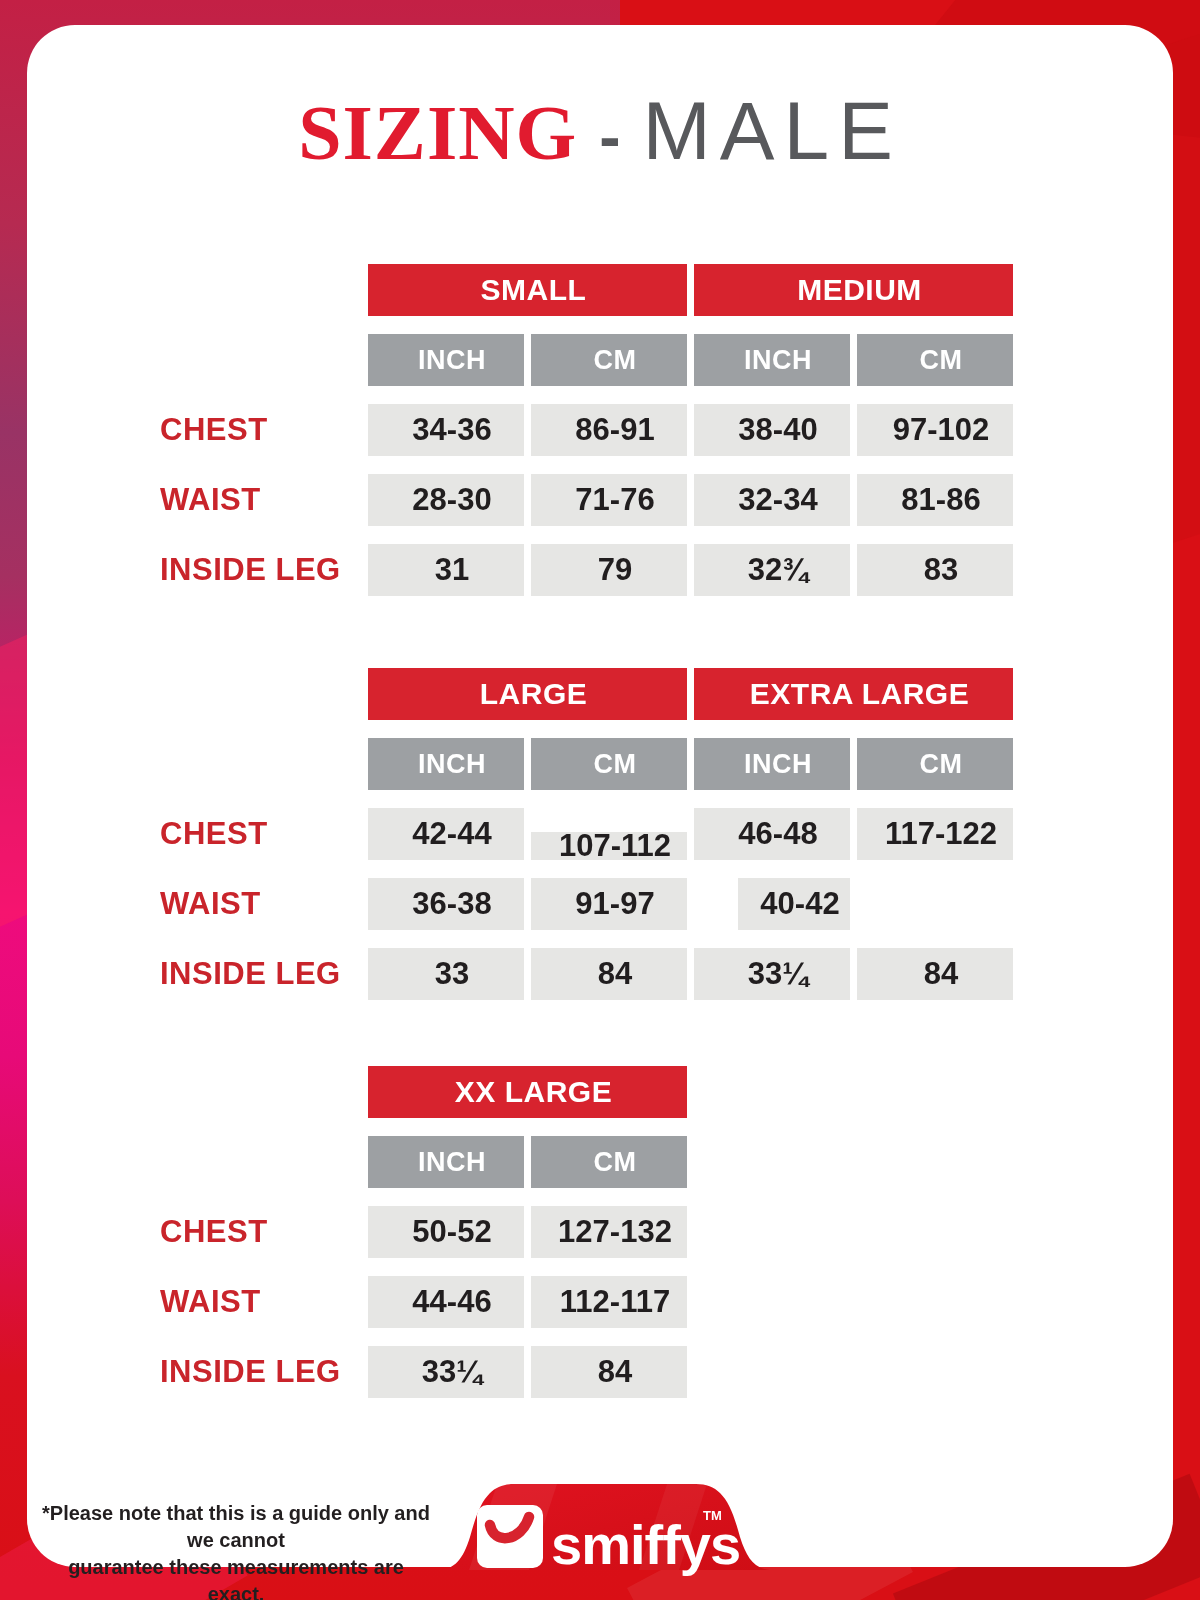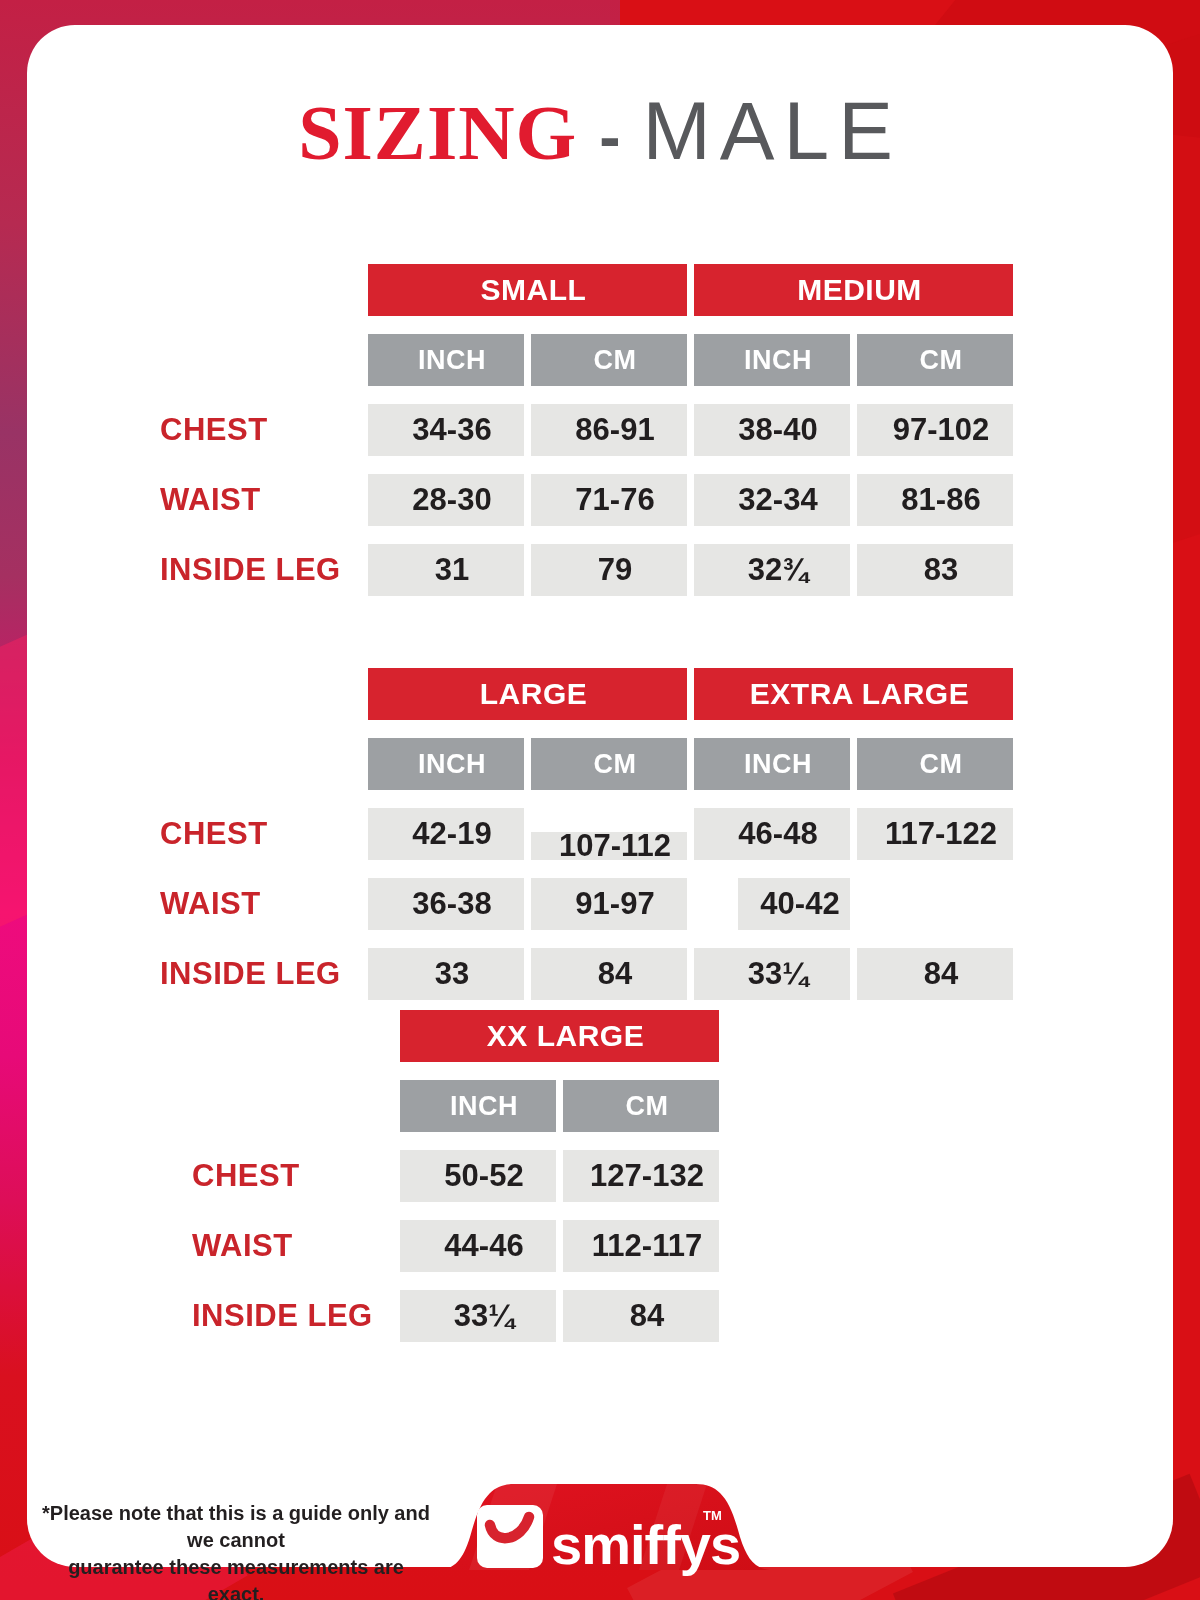--- a/index.html
+++ b/index.html
@@ -85,35 +85,35 @@
       <div class="cell data-cell" style="grid-area: 5 / 5;">83</div>
     </div>
   <div class="size-table" style="top:668px;">
       <div class="cell size-header" style="grid-area: 1 / 2 / auto / span 2;">LARGE</div>
       <div class="cell unit-header" style="grid-area: 2 / 2;">INCH</div>
       <div class="cell unit-header" style="grid-area: 2 / 3;">CM</div>
       <div class="cell size-header" style="grid-area: 1 / 4 / auto / span 2;">EXTRA LARGE</div>
       <div class="cell unit-header" style="grid-area: 2 / 4;">INCH</div>
       <div class="cell unit-header" style="grid-area: 2 / 5;">CM</div>
       <div class="row-label" style="grid-area: 3 / 1;">CHEST</div>
-      <div class="cell data-cell" style="grid-area: 3 / 2;">42-19</div>
+      <div class="cell data-cell" style="grid-area: 3 / 2;">42-44</div>
       <div class="cell data-cell" style="grid-area: 3 / 3; margin-top: 24px;">107-112</div>
       <div class="cell data-cell" style="grid-area: 3 / 4;">46-48</div>
       <div class="cell data-cell" style="grid-area: 3 / 5;">117-122</div>
       <div class="row-label" style="grid-area: 4 / 1;">WAIST</div>
       <div class="cell data-cell" style="grid-area: 4 / 2;">36-38</div>
       <div class="cell data-cell" style="grid-area: 4 / 3;">91-97</div>
       <div class="cell data-cell" style="grid-area: 4 / 4; margin-left: 44px;">40-42</div>
       <div class="row-label" style="grid-area: 5 / 1;">INSIDE LEG</div>
       <div class="cell data-cell" style="grid-area: 5 / 2;">33</div>
       <div class="cell data-cell" style="grid-area: 5 / 3;">84</div>
       <div class="cell data-cell" style="grid-area: 5 / 4;">33¼</div>
       <div class="cell data-cell" style="grid-area: 5 / 5;">84</div>
     </div>
-  <div class="size-table" style="top:1010px;margin-left:32px;">
+  <div class="size-table" style="top:1066px;">
       <div class="cell size-header" style="grid-area: 1 / 2 / auto / span 2;">XX LARGE</div>
       <div class="cell unit-header" style="grid-area: 2 / 2;">INCH</div>
       <div class="cell unit-header" style="grid-area: 2 / 3;">CM</div>
       <div class="row-label" style="grid-area: 3 / 1;">CHEST</div>
       <div class="cell data-cell" style="grid-area: 3 / 2;">50-52</div>
       <div class="cell data-cell" style="grid-area: 3 / 3;">127-132</div>
       <div class="row-label" style="grid-area: 4 / 1;">WAIST</div>
       <div class="cell data-cell" style="grid-area: 4 / 2;">44-46</div>
       <div class="cell data-cell" style="grid-area: 4 / 3;">112-117</div>
       <div class="row-label" style="grid-area: 5 / 1;">INSIDE LEG</div>

